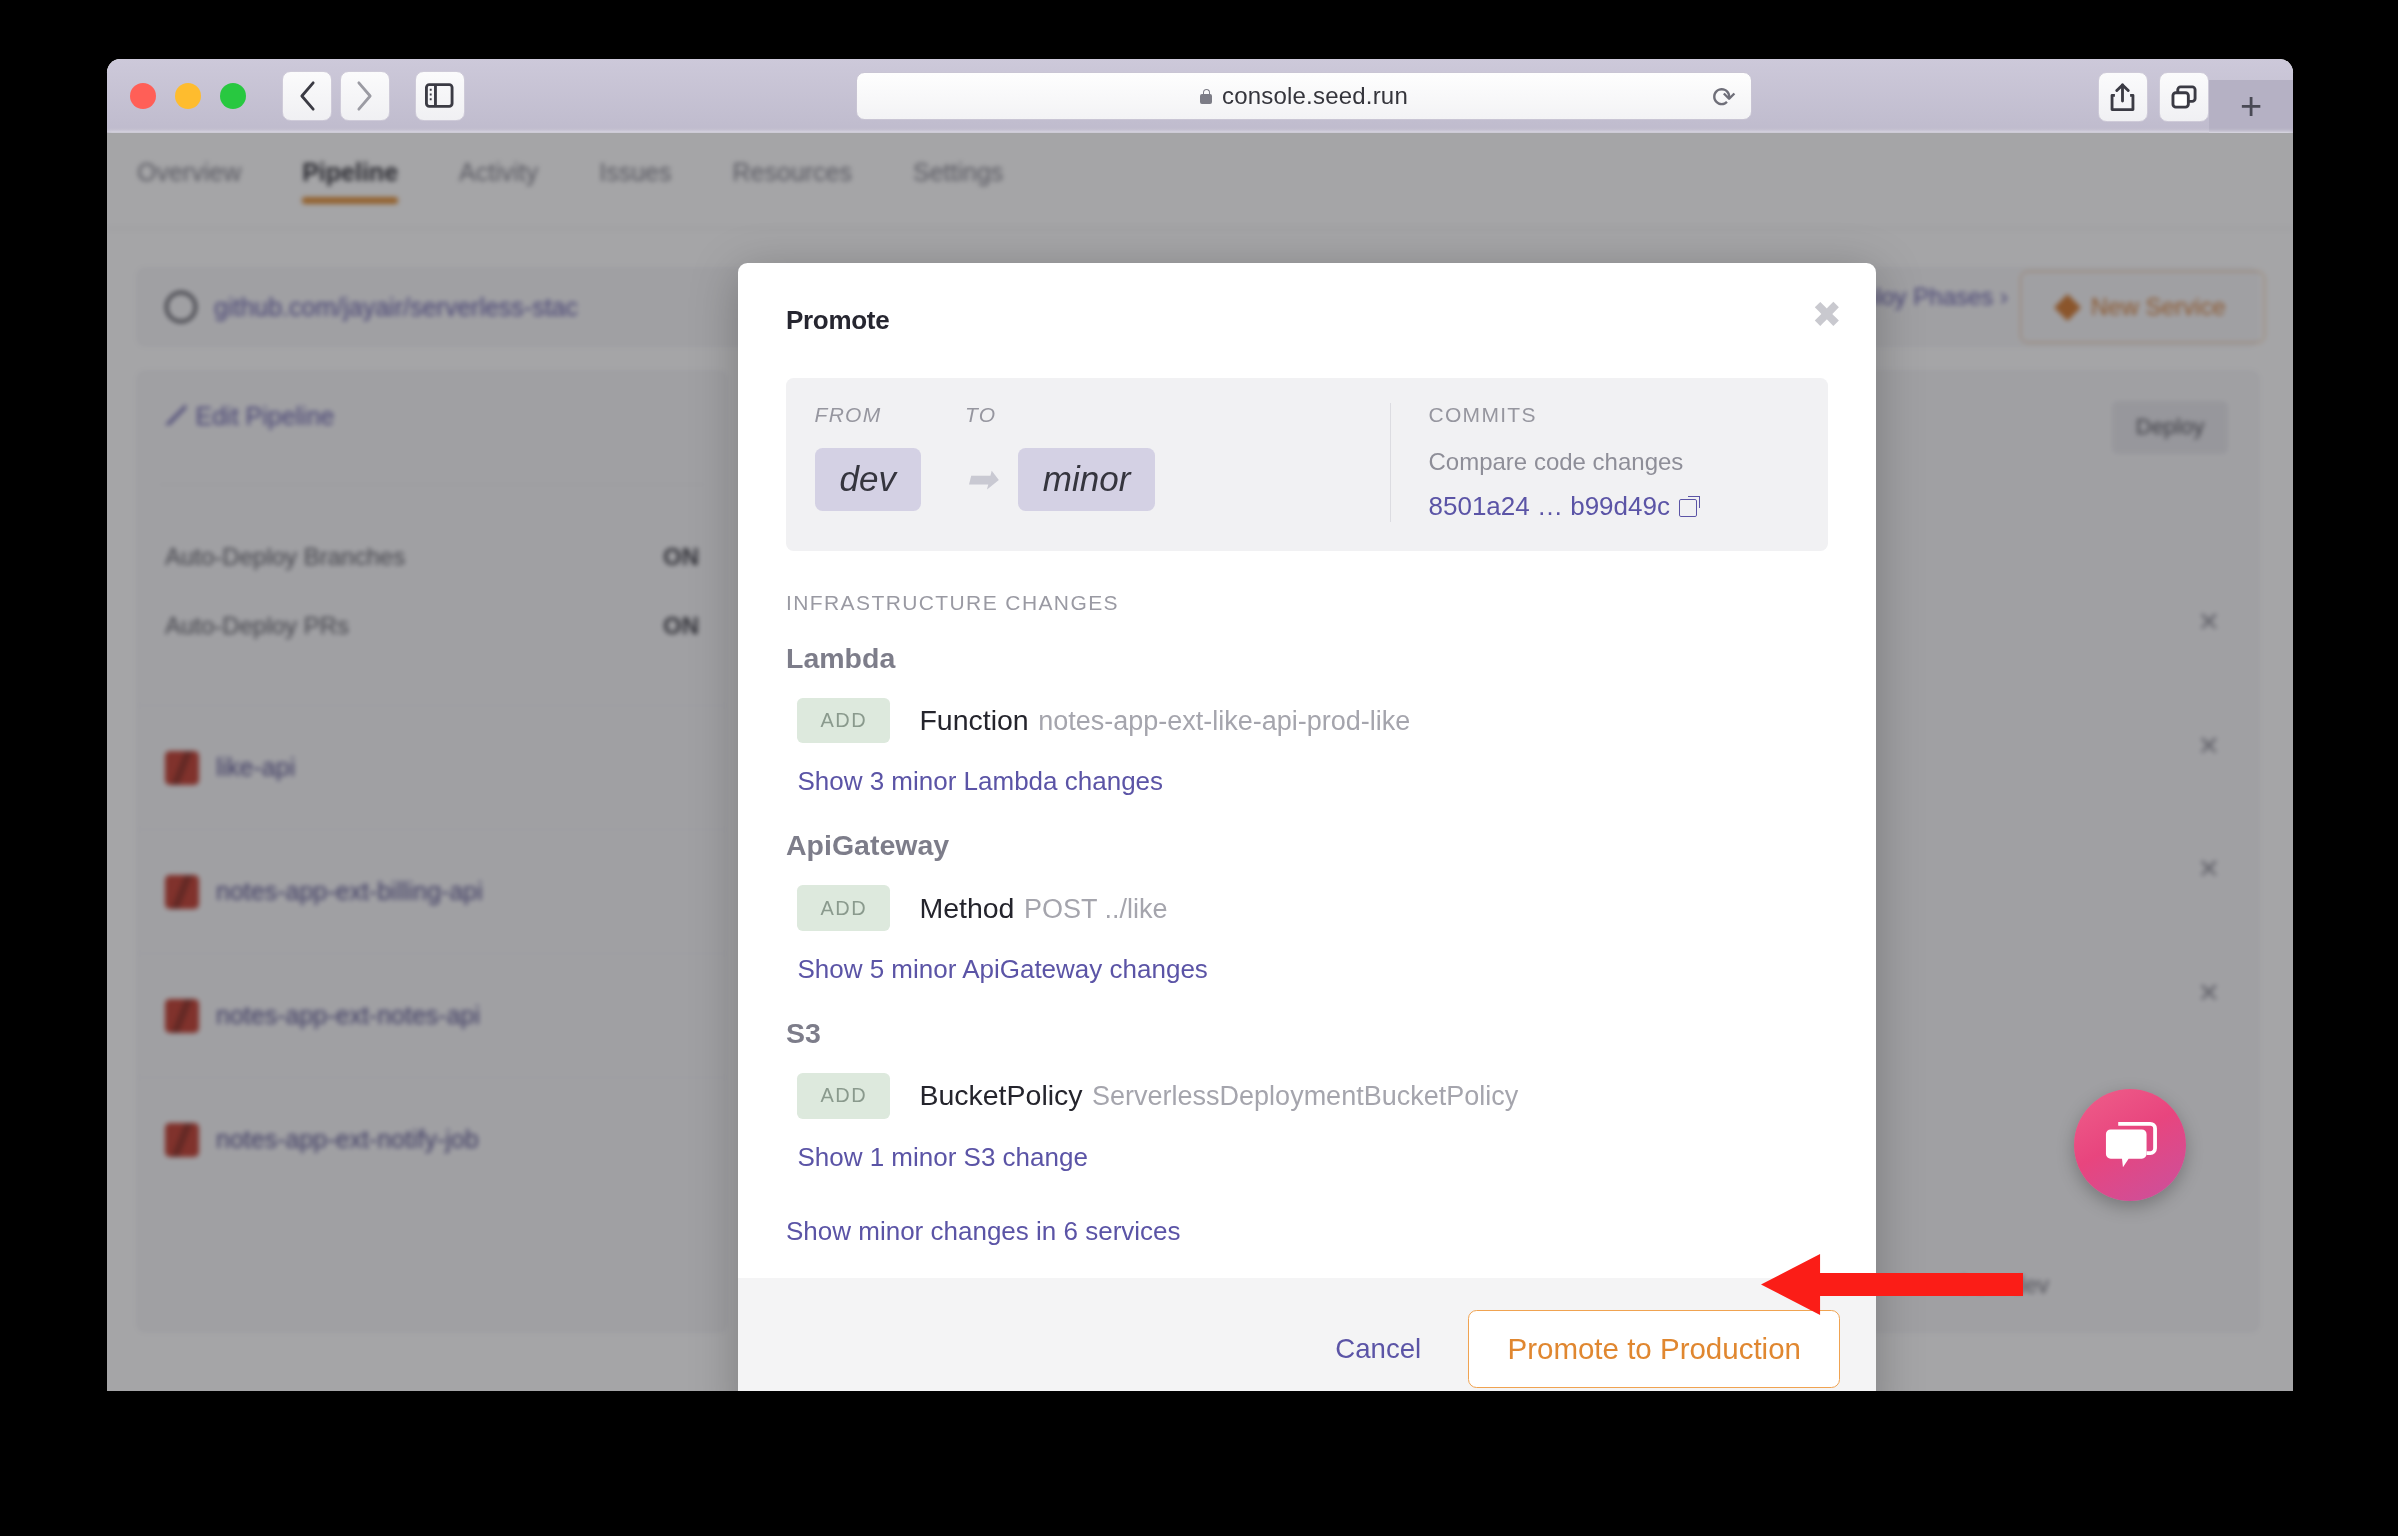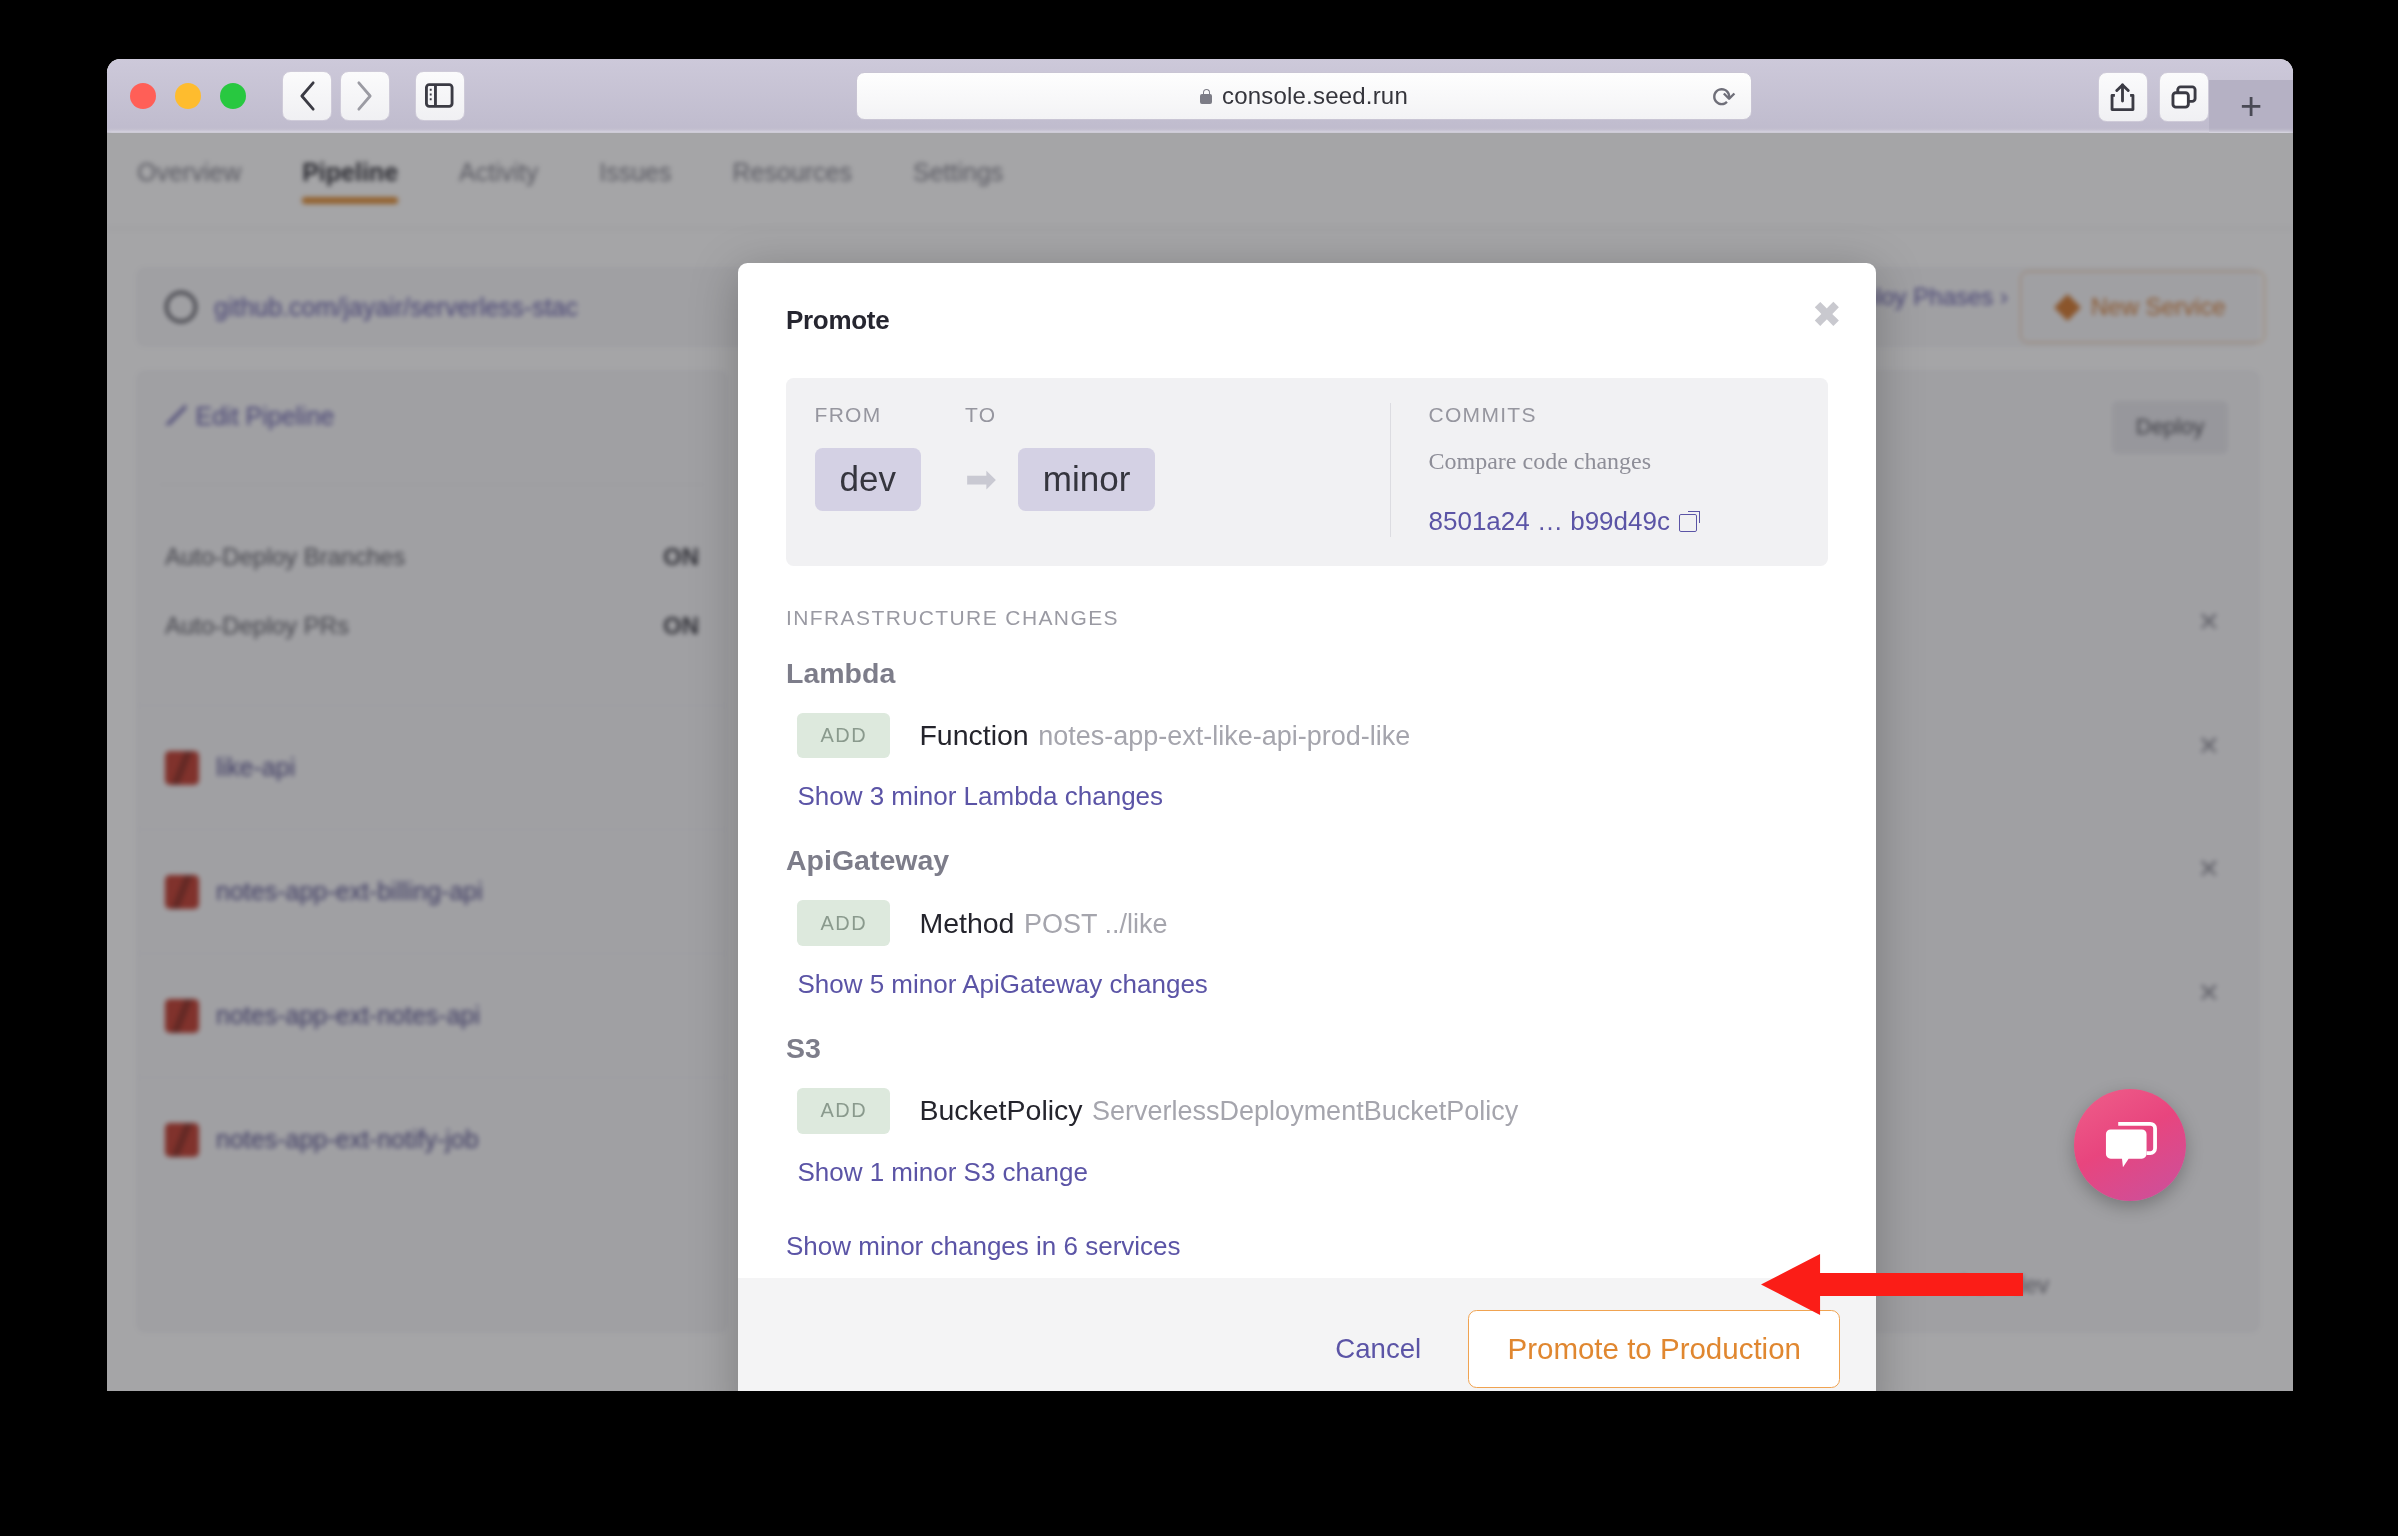--- a/index.html
+++ b/index.html
@@ -161,35 +161,35 @@
     font-size: 36px; color: #c9c9cf; line-height: 1; background:none;border:none;cursor:pointer;
     font-family:"Liberation Sans", sans-serif;
   }
 
   .summary {
     margin: 42px 48px 0 48px;
     background: #f1f1f3; border-radius: 7.6px;
     display: flex; align-items: stretch;
     padding: 25px 28.5px 28.5px 28.5px;
   }
-  .sum-left { display: flex; gap: 0; flex: 1; }
+  .sum-left { display: flex; gap: 0; flex: 1; font-style: italic; }
   .sum-col { margin-right: 88px; }
   .sum-lbl {
     font-size: 21px; color: #96969f; letter-spacing: 1.3px; font-weight: 400;
     text-transform: uppercase; margin-bottom: 21px;
   }
   .env-row { display: flex; align-items: center; gap: 21px; }
   .env-chip {
     background: #d4d1e4; border-radius: 7.6px;
     padding: 11.4px 25px; font-size: 35px; color: #35353e;
   }
   .arrow-glyph { color:#c9c9d2; font-size: 38px; line-height:1; }
   .sum-divider { width: 1px; background: #dcdce1; margin: 0 0 0 0; }
   .sum-right { padding-left: 38px; width: 409px; }
-  .compare { font-size: 24px; color: #8e8e98; margin-bottom: 31px; font-family: Liberation Serif, serif; }
+  .compare { font-size: 24px; color: #8e8e98; margin-bottom: 15px; }
   .sha-line { font-size: 26px; color: #5b54a6; display:flex; align-items:center; gap:9.5px; }
   .ext-link { display:inline-block; width:21px; height:21px; position:relative;}
   .ext-link::before{content:"";position:absolute;left:0;bottom:0;width:16px;height:16px;border:1.9px solid #5b54a6;border-radius:1.9px;}
   .ext-link::after{content:"";position:absolute;right:0;top:0;width:11.4px;height:11.4px;border-top:1.9px solid #5b54a6;border-right:1.9px solid #5b54a6;}
 
   .body-sec { padding: 40px 48px 0 48px; }
   .sec-label {
     font-size: 21px; color: #9a9aa3; letter-spacing: 1.4px; text-transform: uppercase;
     margin-bottom: 27px;
   }

